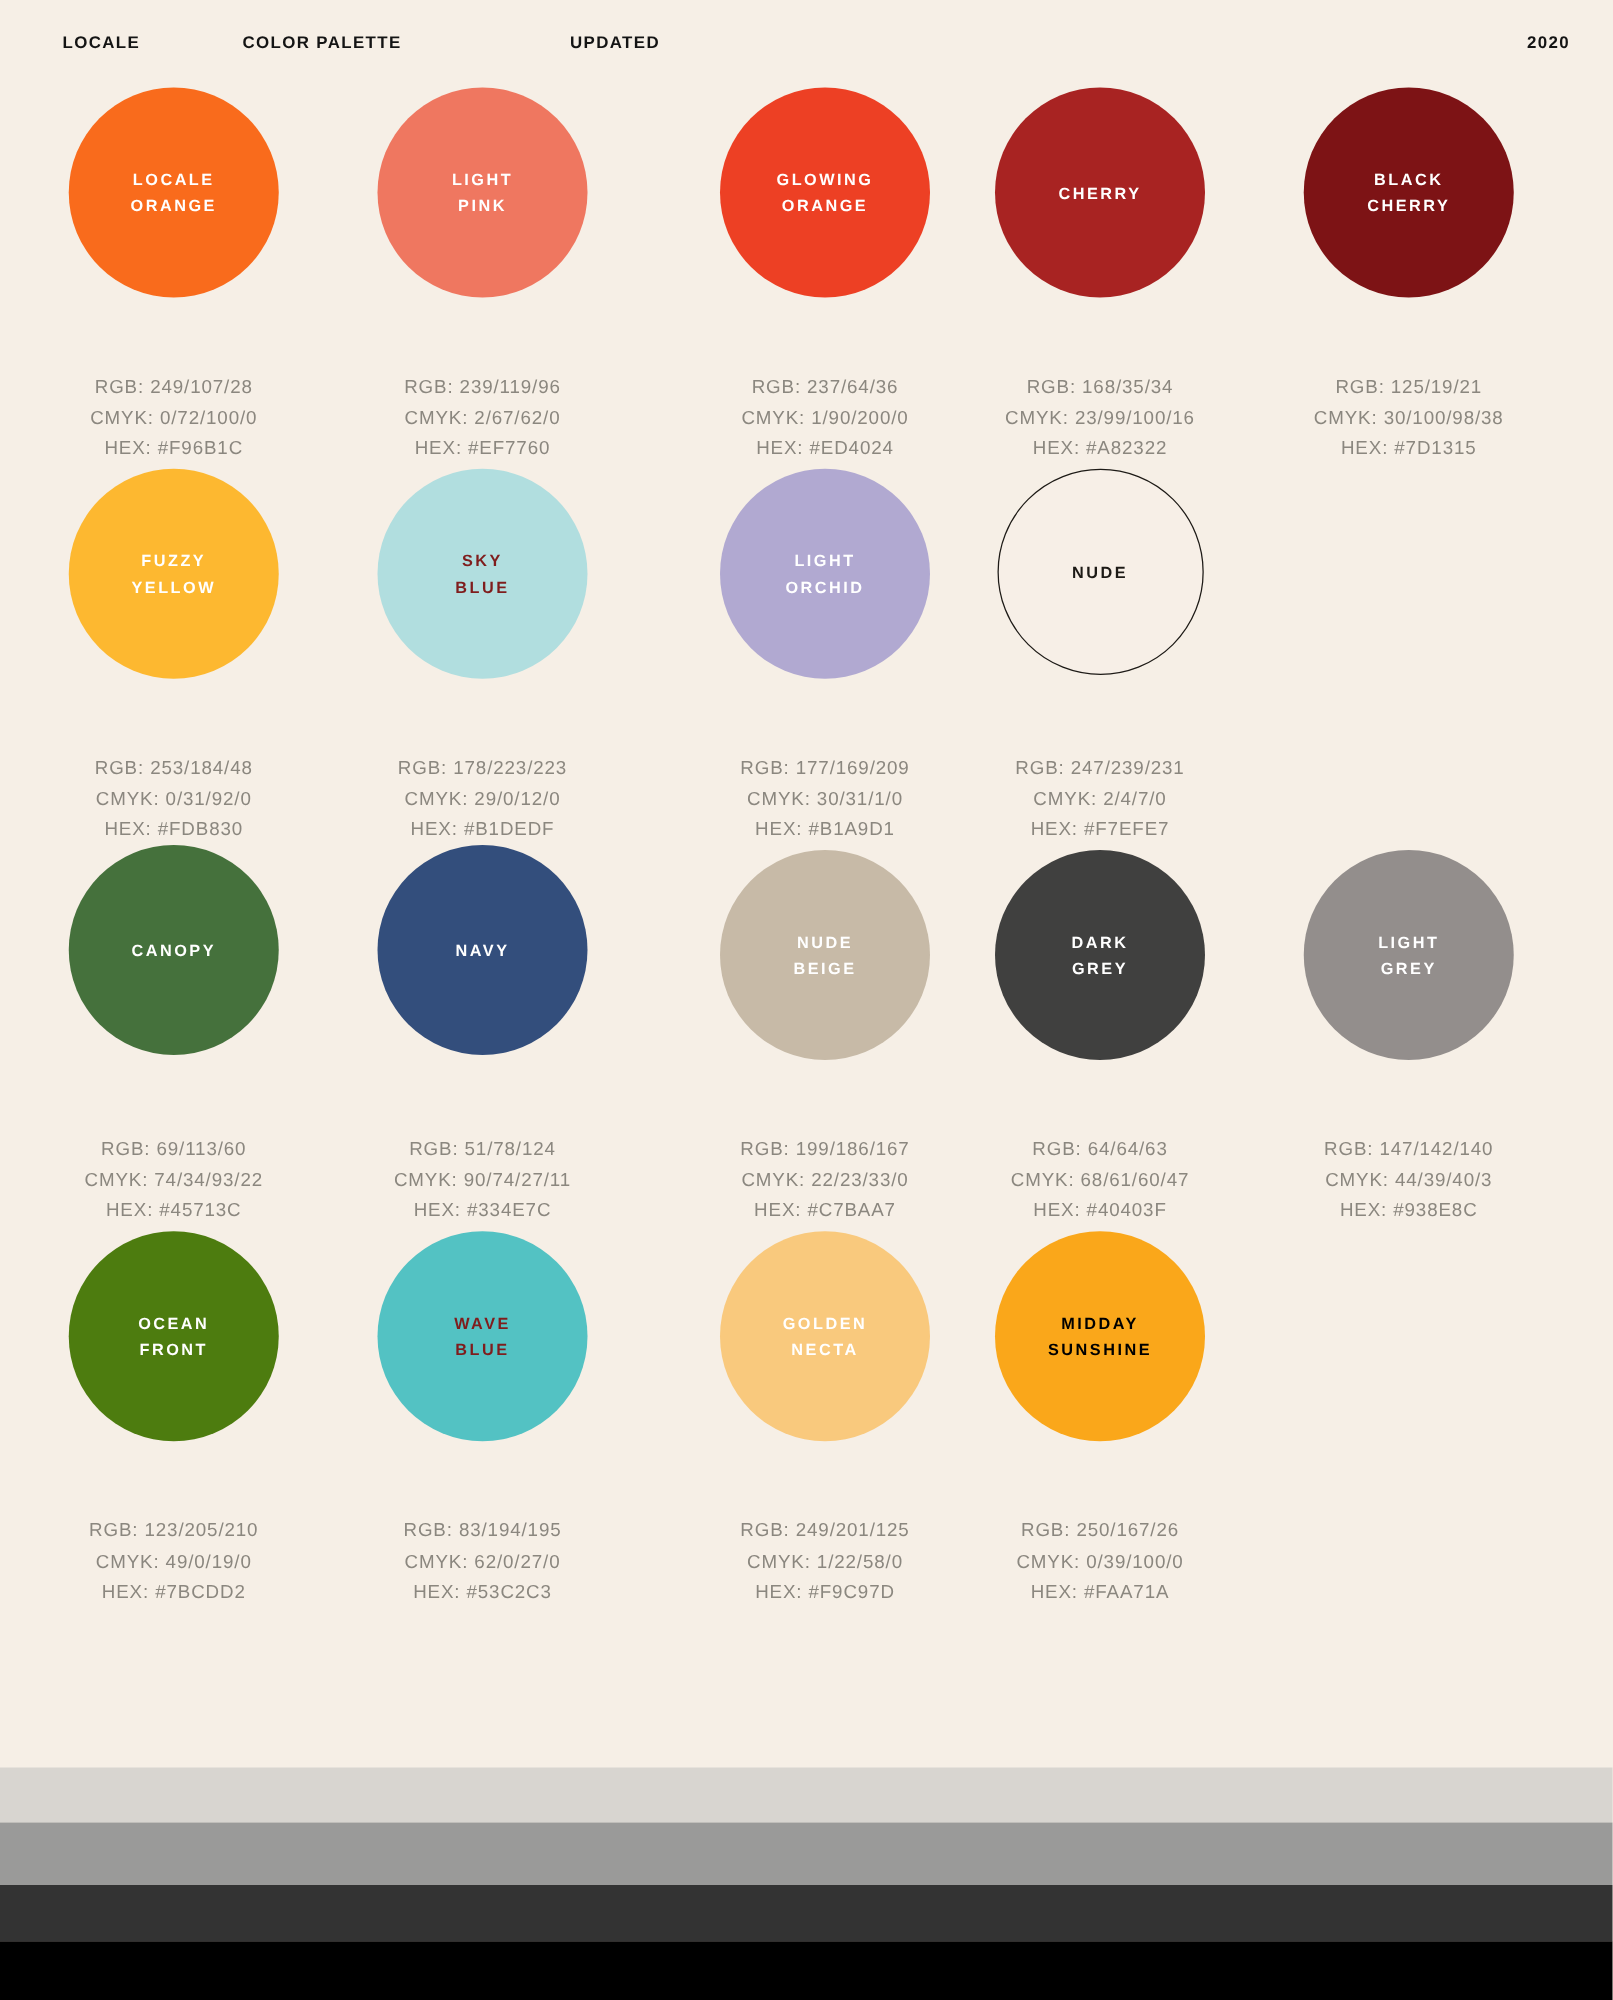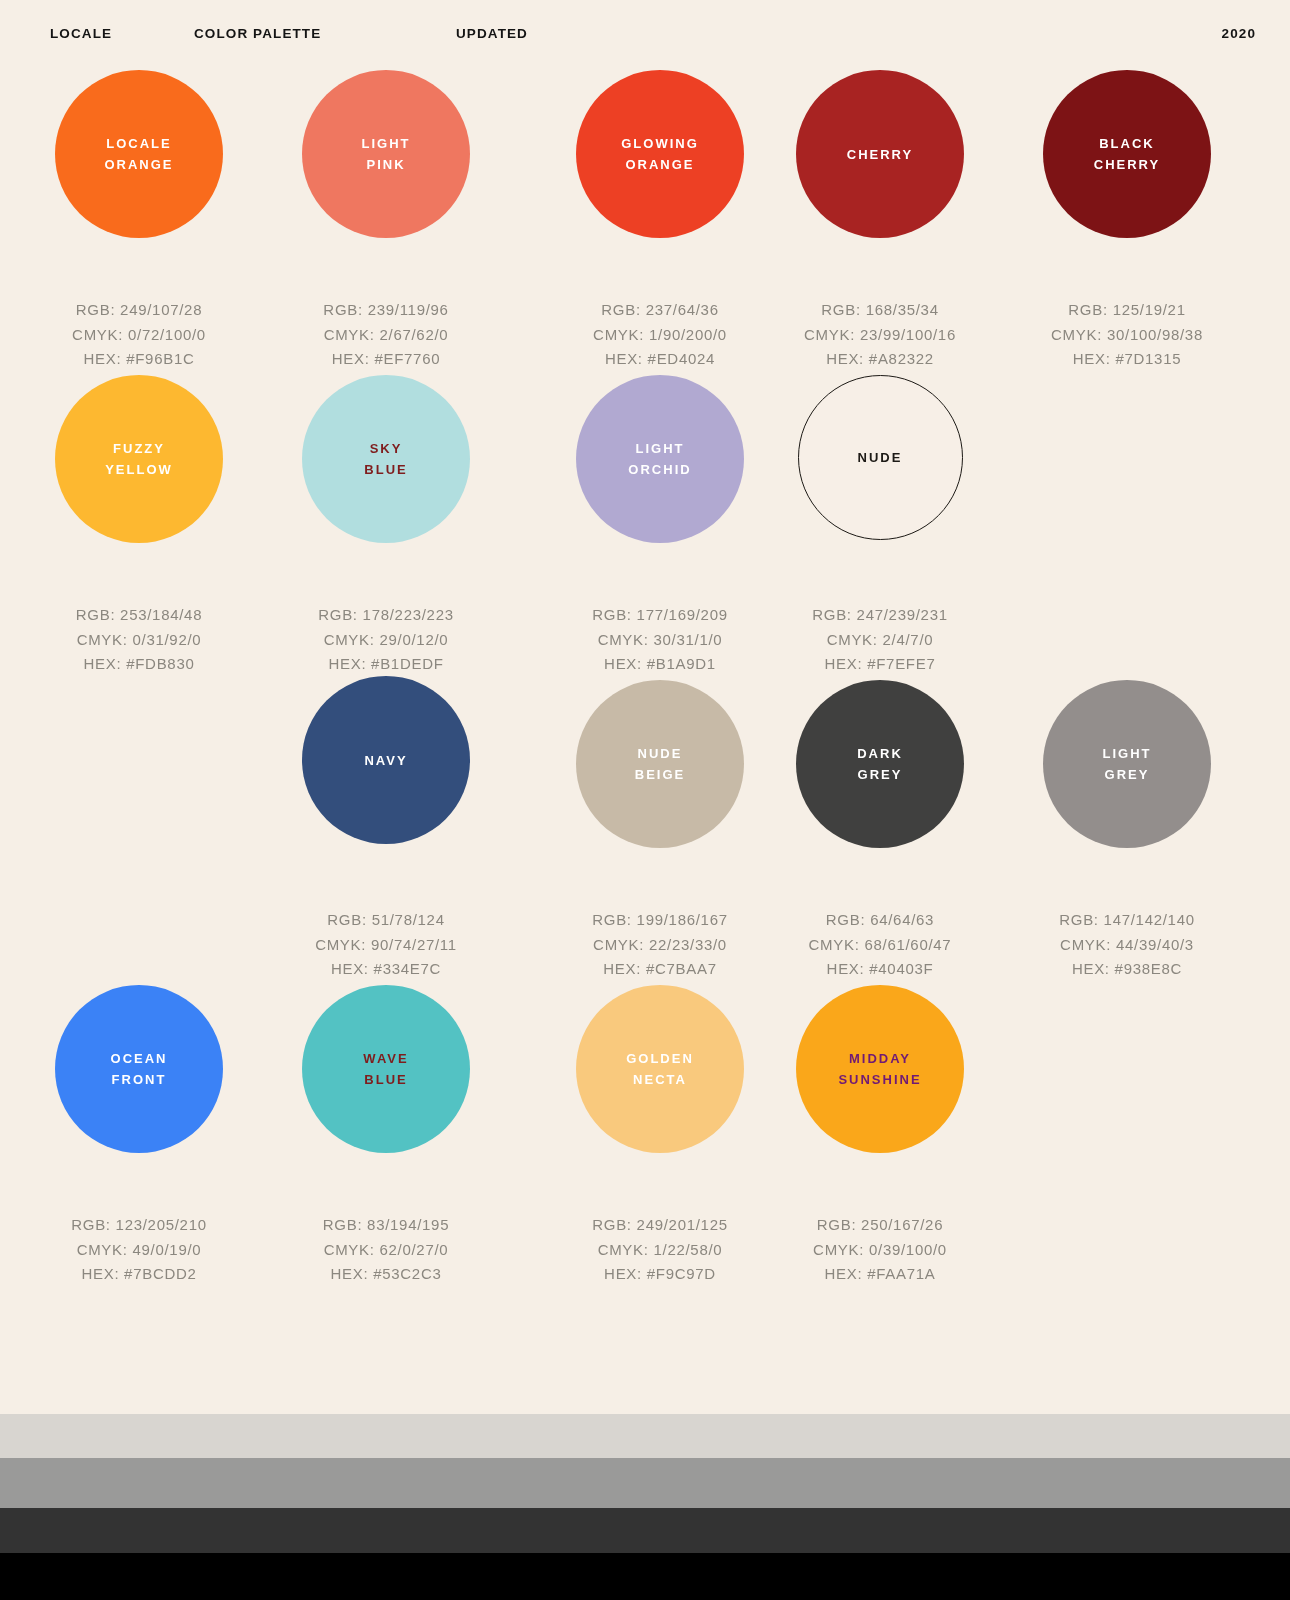--- a/index.html
+++ b/index.html
@@ -216,20 +216,30 @@
           <div class="swatch outlined" style="background: rgb(247, 239, 231);">
             <div class="swatch-label" style="color: rgb(29, 26, 22);">NUDE</div>
           </div>
         </div>
         <div class="specs">RGB: 247/239/231
 CMYK: 2/4/7/0
 HEX: #F7EFE7</div>
       </div>
     </div>
     <div class="row">
+      <div class="cell col-0">
+        <div class="swatch-wrap">
+          <div class="swatch" style="background: rgb(69, 113, 60); transform: translateY(-4px);">
+            <div class="swatch-label" style="color: rgb(255, 255, 255);">CANOPY</div>
+          </div>
+        </div>
+        <div class="specs">RGB: 69/113/60
+CMYK: 74/34/93/22
+HEX: #45713C</div>
+      </div>
       <div class="cell col-1">
         <div class="swatch-wrap">
           <div class="swatch" style="background: rgb(51, 78, 124); transform: translateY(-4px);">
             <div class="swatch-label" style="color: rgb(255, 255, 255);">NAVY</div>
           </div>
         </div>
         <div class="specs">RGB: 51/78/124
 CMYK: 90/74/27/11
 HEX: #334E7C</div>
       </div>
@@ -263,21 +273,21 @@
           </div>
         </div>
         <div class="specs">RGB: 147/142/140
 CMYK: 44/39/40/3
 HEX: #938E8C</div>
       </div>
     </div>
     <div class="row">
       <div class="cell col-0">
         <div class="swatch-wrap">
-          <div class="swatch" style="background: #3b82f6;">
+          <div class="swatch" style="background: #4d7c0f;">
             <div class="swatch-label" style="color: rgb(255, 255, 255);">OCEAN
 FRONT</div>
           </div>
         </div>
         <div class="specs">RGB: 123/205/210
 CMYK: 49/0/19/0
 HEX: #7BCDD2</div>
       </div>
       <div class="cell col-1">
         <div class="swatch-wrap">
@@ -297,21 +307,21 @@
 NECTA</div>
           </div>
         </div>
         <div class="specs">RGB: 249/201/125
 CMYK: 1/22/58/0
 HEX: #F9C97D</div>
       </div>
       <div class="cell col-3">
         <div class="swatch-wrap">
           <div class="swatch" style="background: rgb(250, 167, 26);">
-            <div class="swatch-label" style="color: #701a75;">MIDDAY
+            <div class="swatch-label" style="color: #000000;">MIDDAY
 SUNSHINE</div>
           </div>
         </div>
         <div class="specs">RGB: 250/167/26
 CMYK: 0/39/100/0
 HEX: #FAA71A</div>
       </div>
     </div>
   </div>
 

